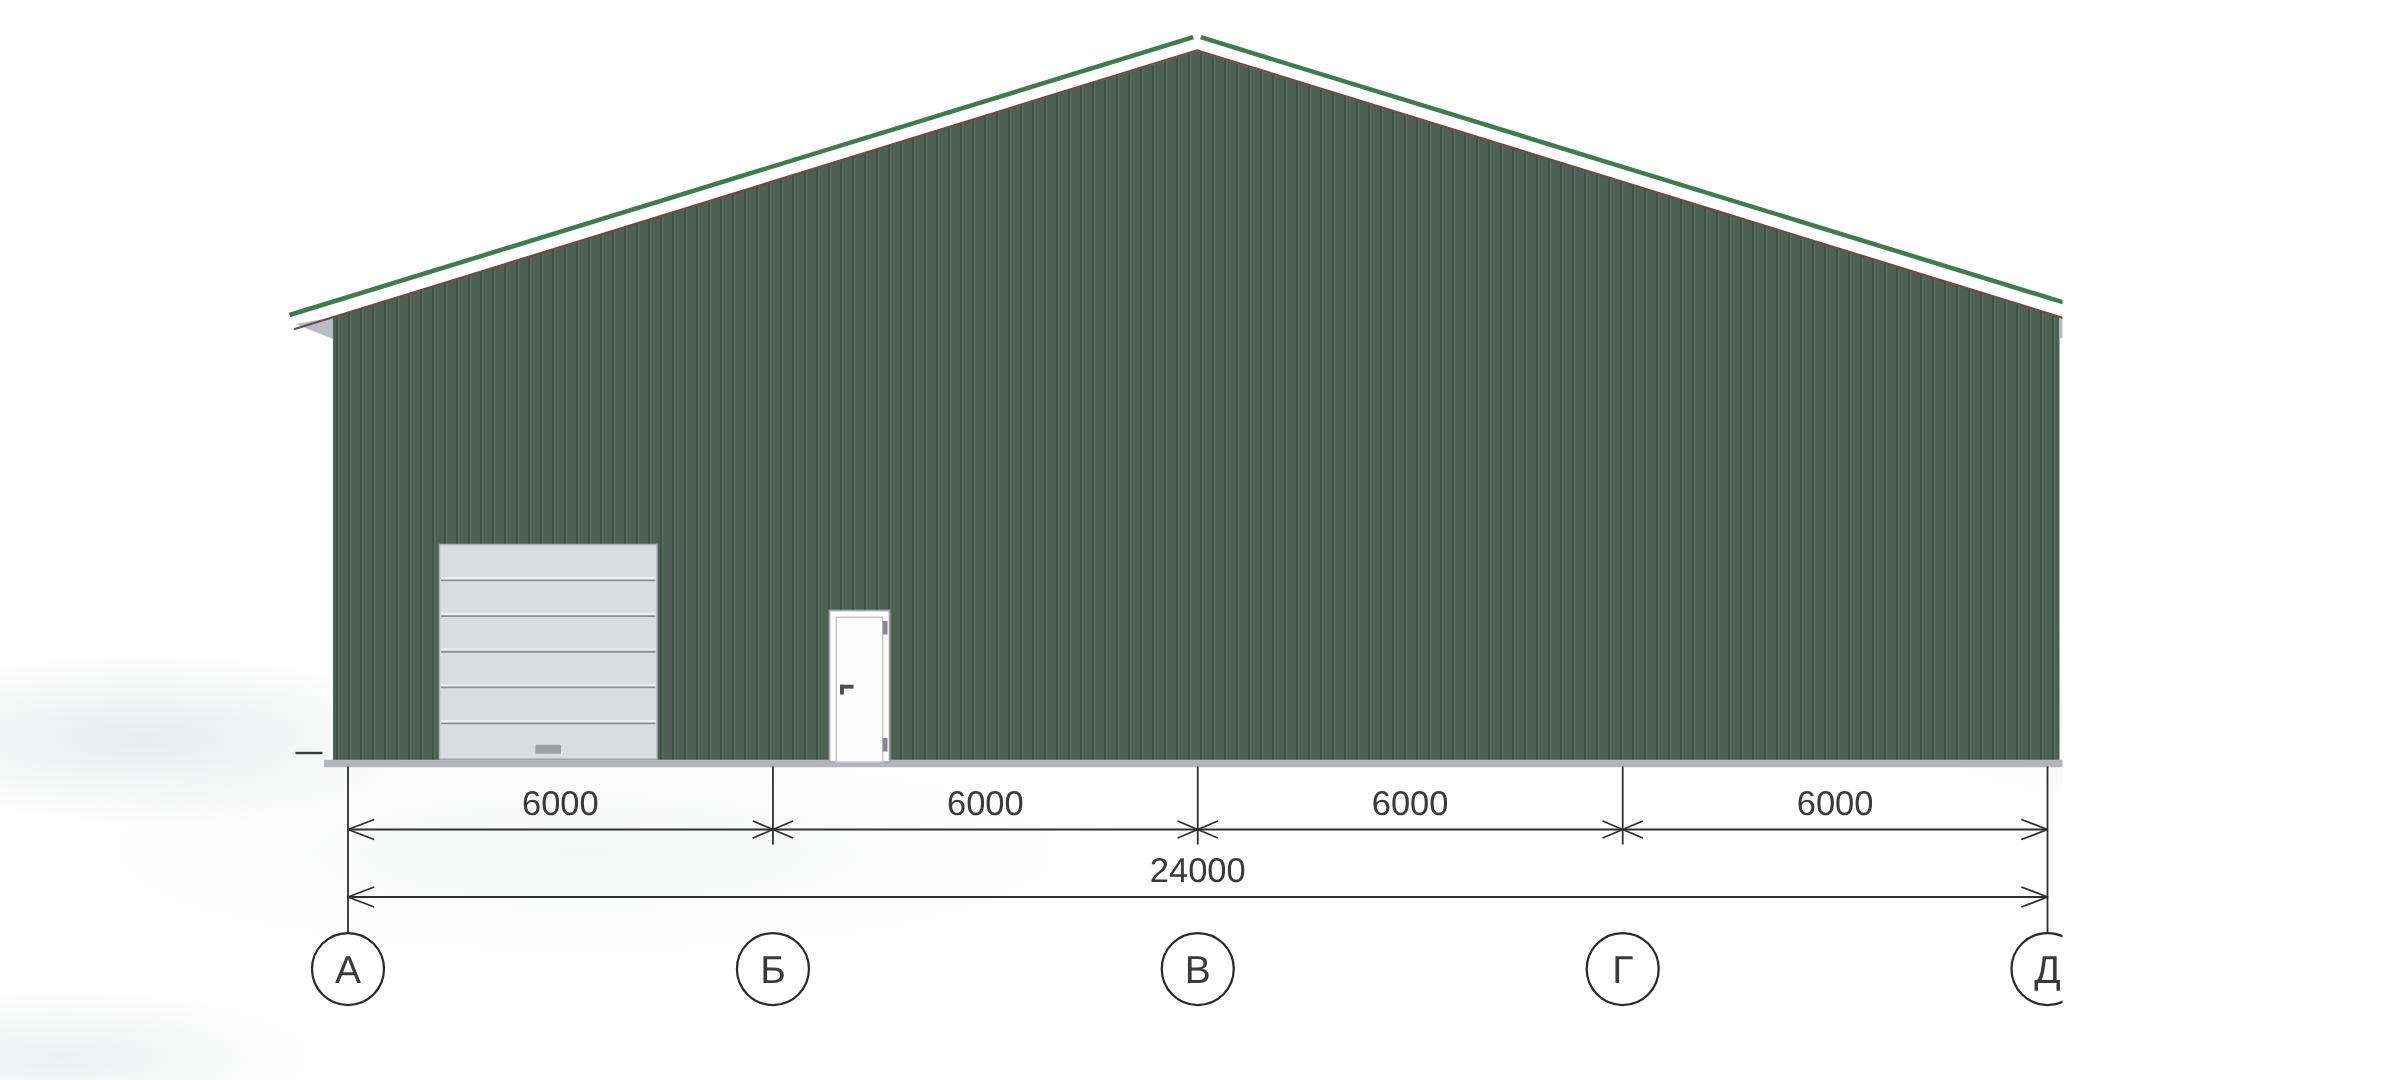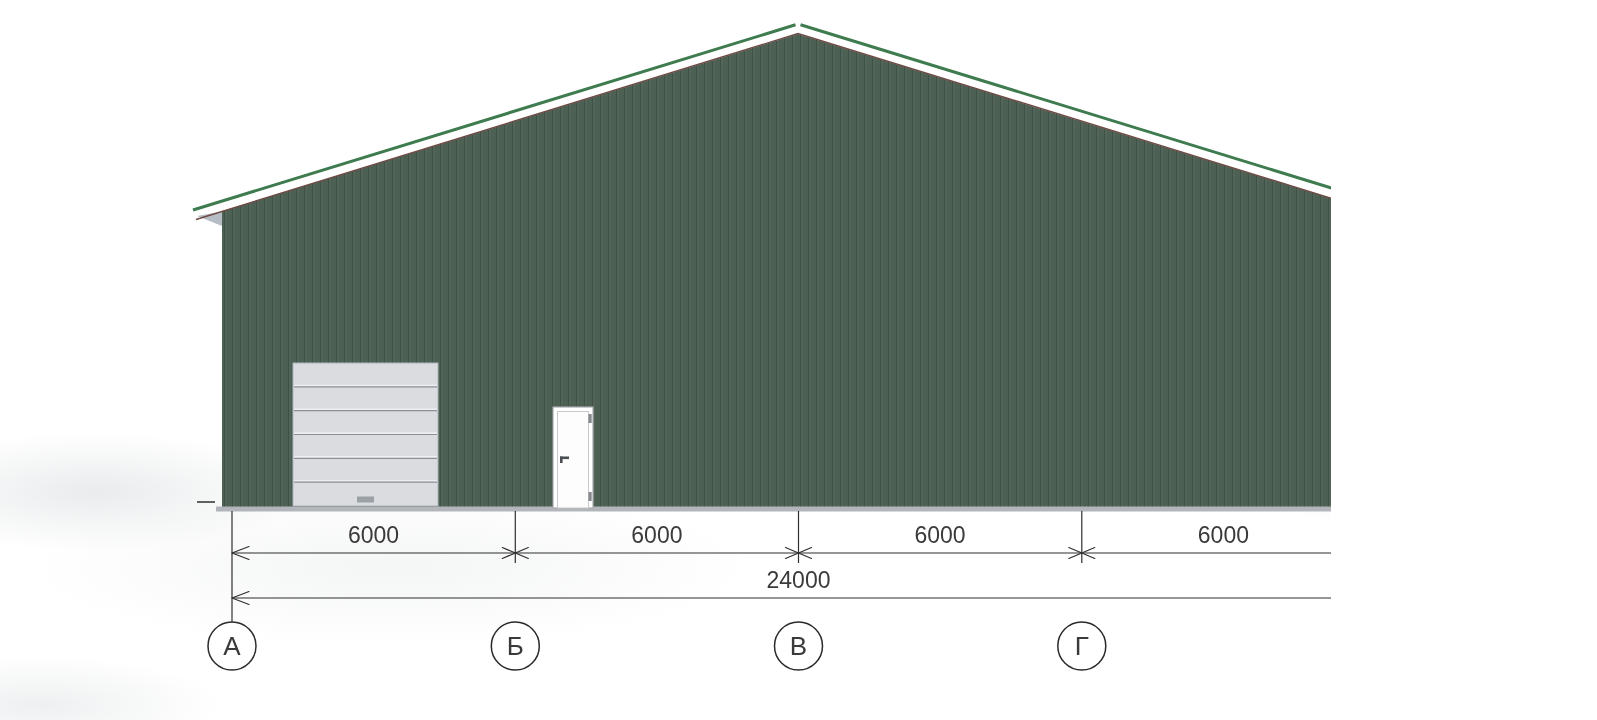--- a/index.html
+++ b/index.html
@@ -7,20 +7,21 @@
     position:relative;
     width:1331px;height:720px;
     overflow:hidden;
     font-family:"Liberation Sans","DejaVu Sans",sans-serif;
     background:
       radial-gradient(300px 85px at 95px 492px,  rgba(188,194,197,.32), rgba(188,194,197,0) 70%),
       radial-gradient(340px 95px at 1490px 478px, rgba(188,194,197,.30), rgba(188,194,197,0) 70%),
       radial-gradient(520px 110px at 390px 568px, rgba(188,194,197,.16), rgba(188,194,197,0) 70%),
       radial-gradient(260px 70px at 40px 705px,  rgba(188,194,197,.25), rgba(188,194,197,0) 70%),
       #ffffff;
+    padding-left: 44px;
   }
   svg{position:absolute;left:0;top:0;}
   .dimline{stroke:#2f2f2f;stroke-width:1.2;fill:none;}
   .arrow{stroke:#2f2f2f;stroke-width:1.2;fill:none;stroke-linecap:round;}
   .dimtext{fill:#3a3a3a;font-size:23px;text-anchor:middle;}
   .axistext{fill:#3a3a3a;font-size:26px;text-anchor:middle;}
   .bubble{fill:#ffffff;stroke:#2a2a2a;stroke-width:1.5;}
 </style>
 </head>
 <body>

